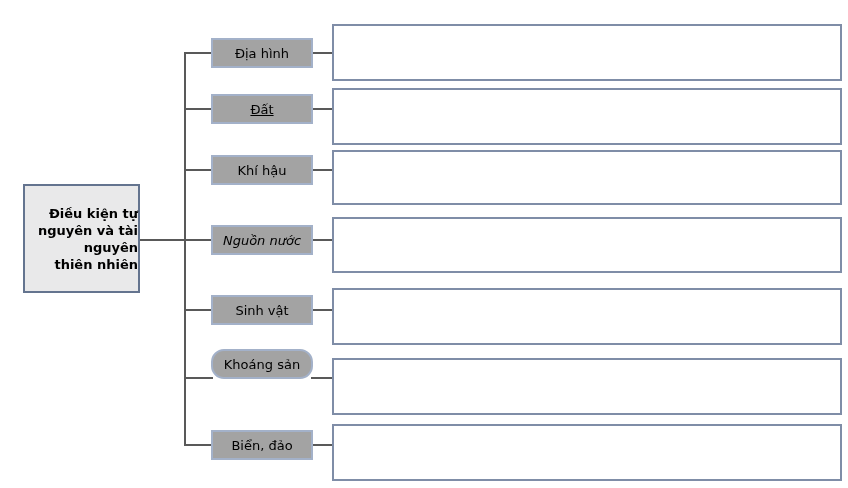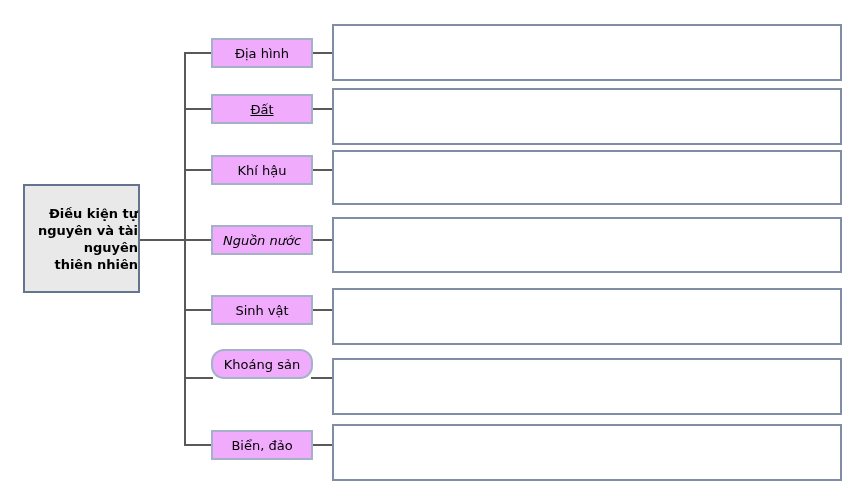--- a/index.html
+++ b/index.html
@@ -47,21 +47,21 @@
     font-weight: bold;
     font-size: 13px;
     line-height: 17px;
   }
   .root-box span { display: block; white-space: nowrap; }
 
   .label-box {
     position: absolute;
     left: 211px;
     width: 102px; height: 30px;
-    background: #f0abfc;
+    background: #a3a3a3;
     border: 2px solid var(--label-border);
     display: flex;
     align-items: center;
     justify-content: center;
     font-size: 13px;
     white-space: nowrap;
   }
   .r1 { top: 38px; }
   .r2 { top: 94px; text-decoration: underline; }
   .r3 { top: 155px; }

